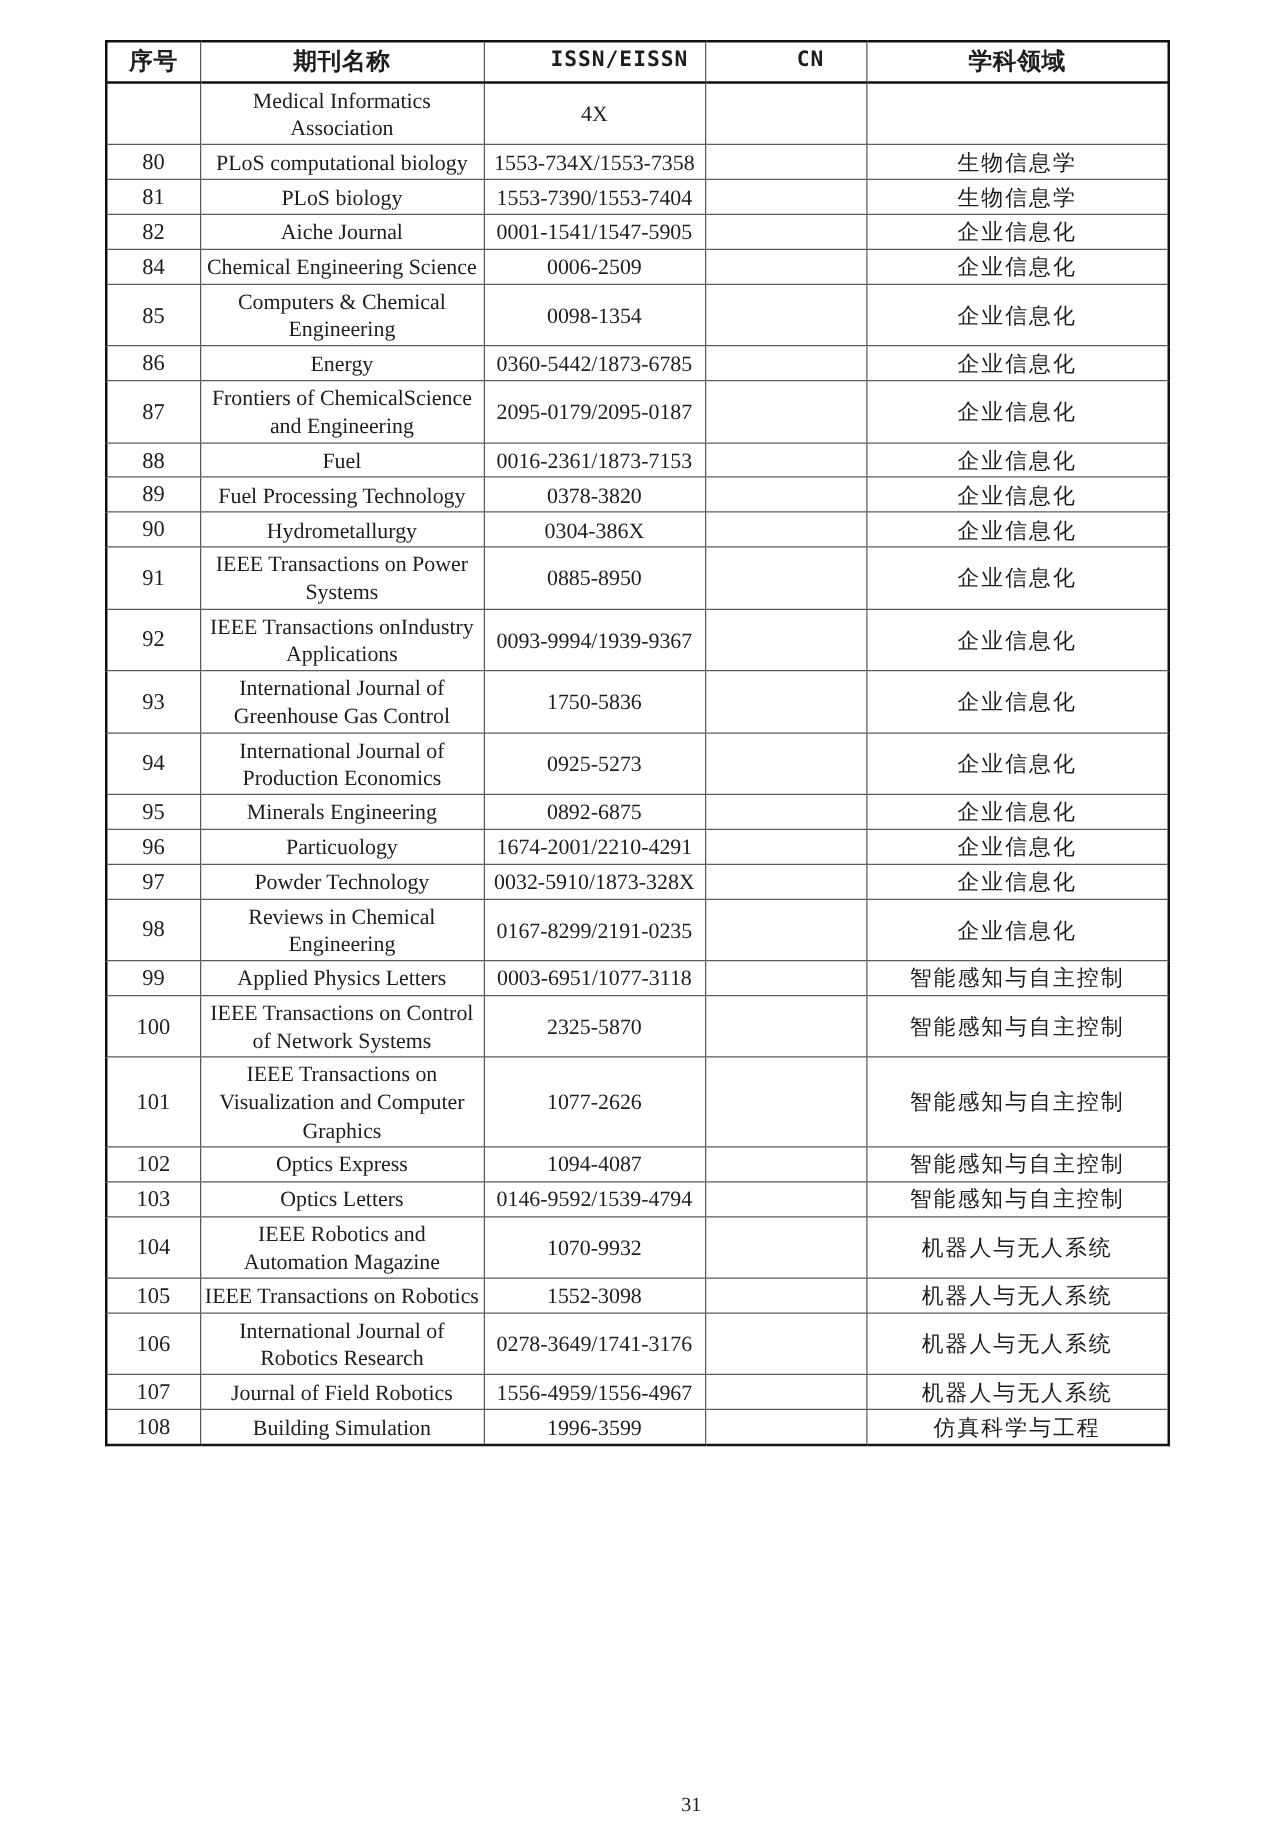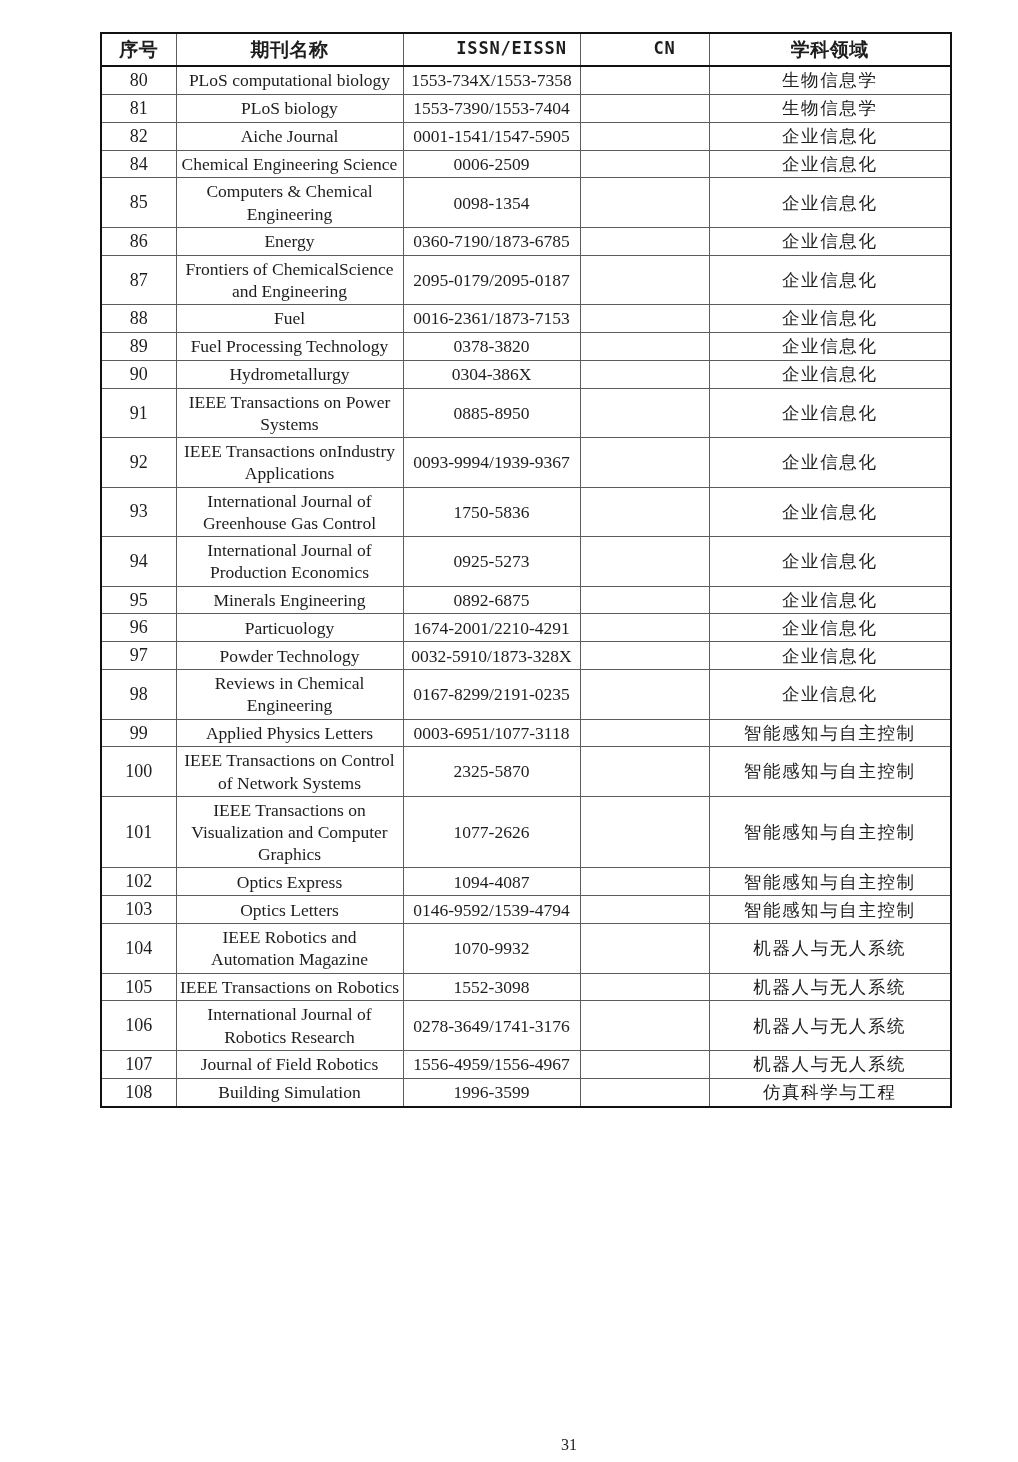--- a/index.html
+++ b/index.html
@@ -12,21 +12,21 @@
     width: 1018px;
     height: 1462px;
     position: relative;
     font-family: "Liberation Serif", "DejaVu Serif", serif;
     color: #1a1a1a;
     overflow: hidden;
   }
 
   .page {
     position: absolute;
-    left: 16px; top: 0;
+    left: 0; top: 0;
     width: 944px;
     height: 1462px;
     text-decoration: underline;
   }
 
   .journal-table {
     position: absolute;
     left: 84px;
     top: 32px;
     width: 850px;
@@ -121,20 +121,27 @@
       <tr>
         <th class="h-idx">序号</th>
         <th class="h-name">期刊名称</th>
         <th class="h-issn">ISSN/EISSN</th>
         <th class="h-cn">CN</th>
         <th class="h-field">学科领域</th>
       </tr>
     </thead>
     <tbody id="table-body">
         <tr>
+          <td class="cell-idx"></td>
+          <td class="cell-name">Medical Informatics Association</td>
+          <td class="cell-issn">4X</td>
+          <td class="cell-cn"></td>
+          <td class="cell-field"></td>
+        </tr>
+        <tr>
           <td class="cell-idx">80</td>
           <td class="cell-name">PLoS computational biology</td>
           <td class="cell-issn">1553-734X/1553-7358</td>
           <td class="cell-cn"></td>
           <td class="cell-field">生物信息学</td>
         </tr>
         <tr>
           <td class="cell-idx">81</td>
           <td class="cell-name">PLoS biology</td>
           <td class="cell-issn">1553-7390/1553-7404</td>
@@ -158,21 +165,21 @@
         <tr>
           <td class="cell-idx">85</td>
           <td class="cell-name">Computers &amp; Chemical Engineering</td>
           <td class="cell-issn">0098-1354</td>
           <td class="cell-cn"></td>
           <td class="cell-field">企业信息化</td>
         </tr>
         <tr>
           <td class="cell-idx">86</td>
           <td class="cell-name">Energy</td>
-          <td class="cell-issn">0360-7190/1873-6785</td>
+          <td class="cell-issn">0360-5442/1873-6785</td>
           <td class="cell-cn"></td>
           <td class="cell-field">企业信息化</td>
         </tr>
         <tr>
           <td class="cell-idx">87</td>
           <td class="cell-name">Frontiers of ChemicalScience and Engineering</td>
           <td class="cell-issn">2095-0179/2095-0187</td>
           <td class="cell-cn"></td>
           <td class="cell-field">企业信息化</td>
         </tr>

